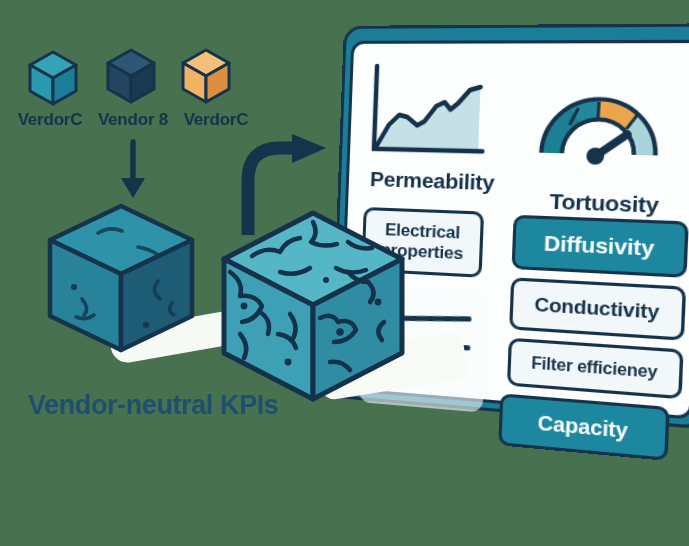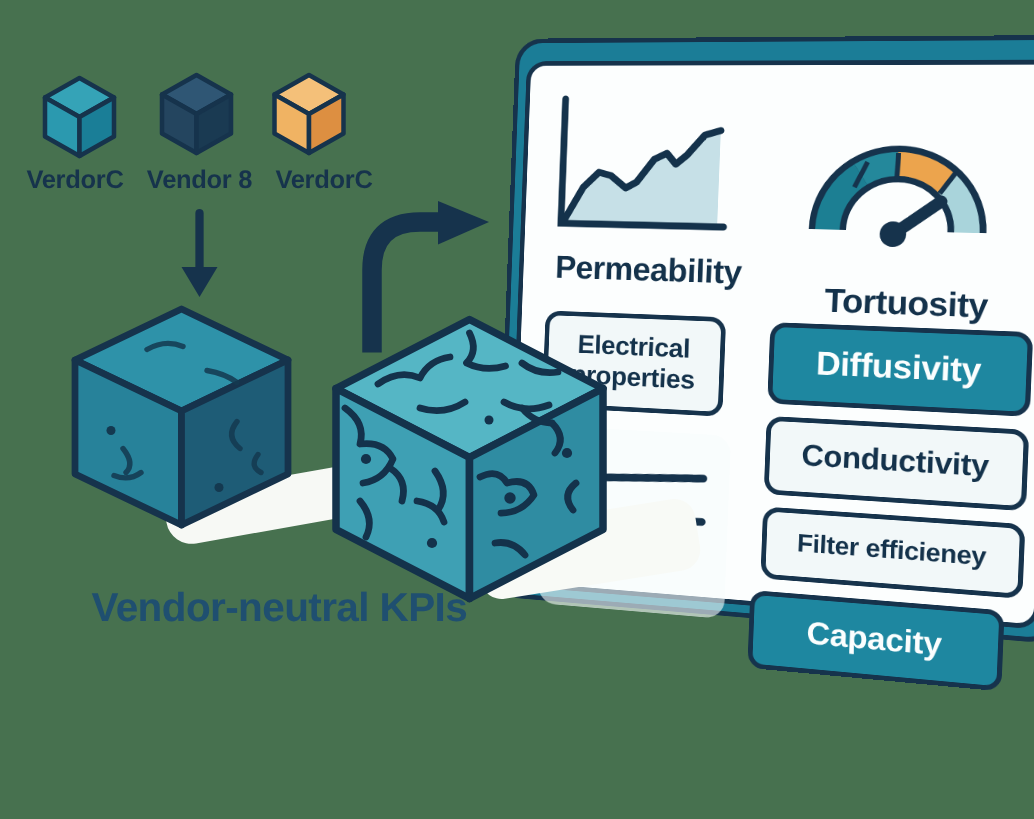--- a/index.html
+++ b/index.html
@@ -17,21 +17,20 @@
     position:absolute;top:110px;height:24px;
     color:#16334C;font-size:17px;font-weight:700;text-align:center;
     letter-spacing:-0.2px;
   }
 
   
   .caption{
     position:absolute;left:28px;top:388px;
     color:#1F4F70;font-size:27px;font-weight:700;line-height:1.28;
     letter-spacing:-0.4px;
-    margin-left:33px;
   }
 
   
   .panel{
     position:absolute;left:337px;top:26px;width:352px;height:372px;
     background:#1B7D97;border:3.5px solid #16334C;border-radius:18px;
     transform-origin:0 50%;
     transform:perspective(860px) rotateY(-12deg) rotateZ(2.2deg);
     z-index:1;box-sizing:border-box;
   }

